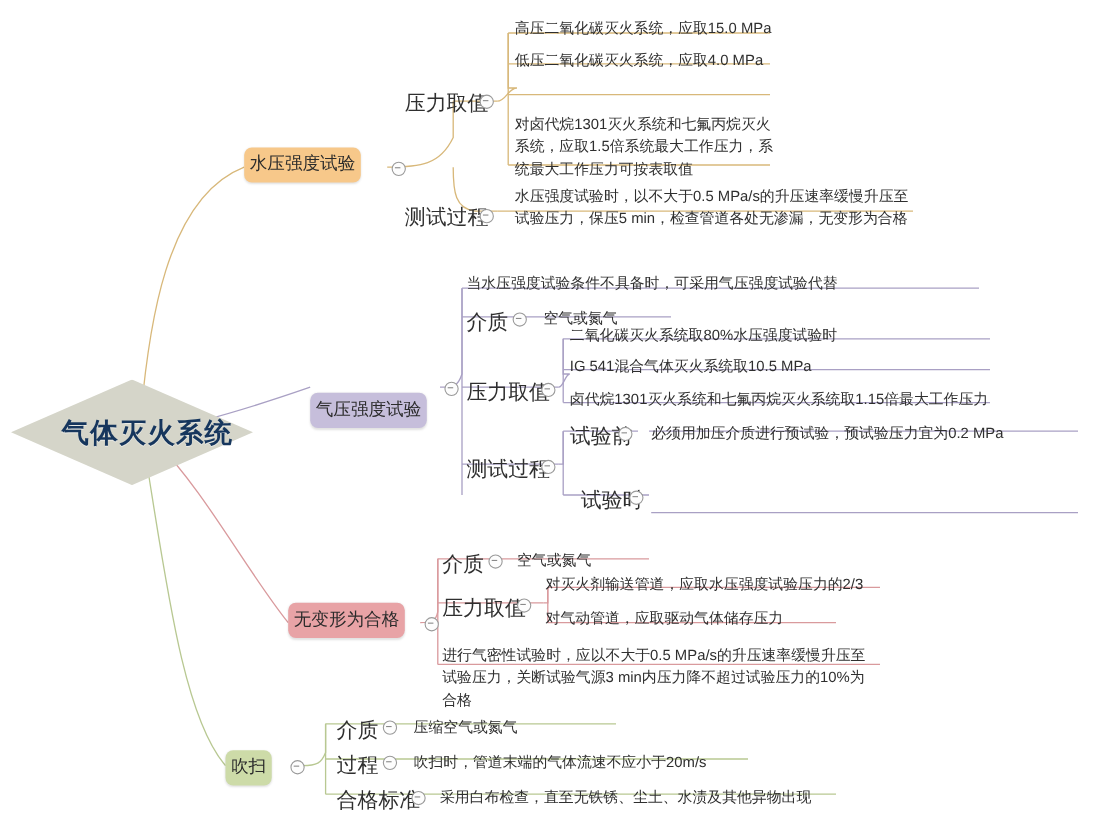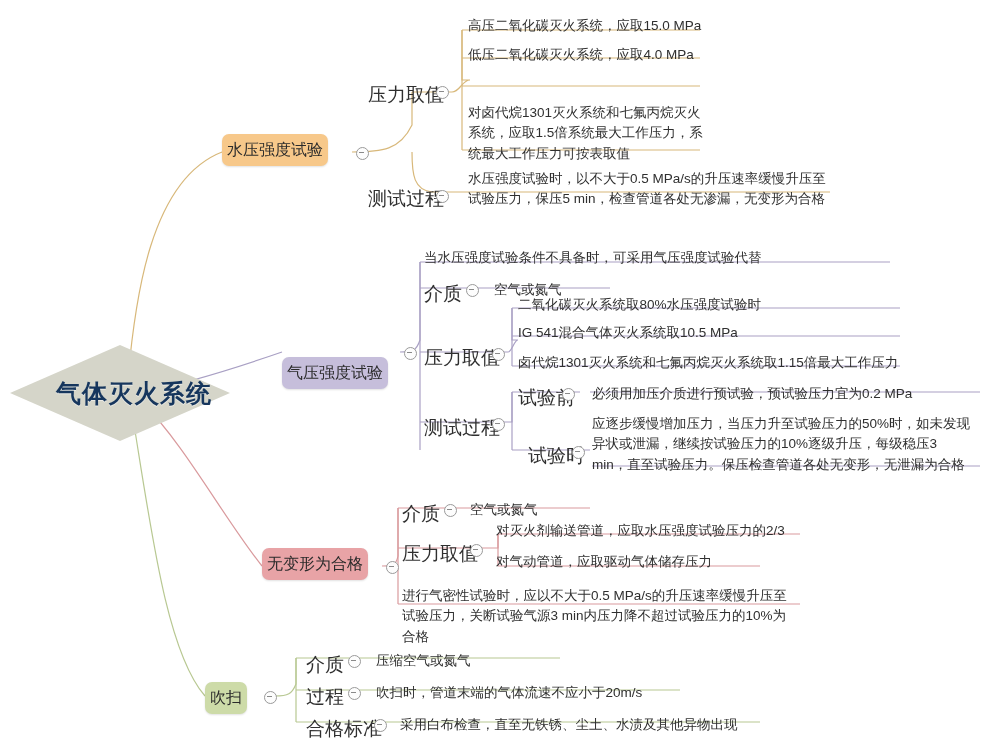--- a/index.html
+++ b/index.html
@@ -199,22 +199,20 @@
 
   <div class="lab" style="left:518px;top:384px;">
     <span>试验前</span></div>
   <div class="tog" style="left:562px;top:388px;"></div>
   <div class="leaf" style="left:592px;top:384px;">
     <span>必须用加压介质进行预试验，预试验压力宜为0.2 MPa</span></div>
 
   <div class="lab" style="left:528px;top:442px;">
     <span>试验时</span></div>
   <div class="tog" style="left:572px;top:446px;"></div>
-  <div class="leaf wrap" style="left:592px;top:414px;width:382px;">
-    <span>应逐步缓慢增加压力，当压力升至试验压力的50%时，如未发现异状或泄漏，继续按试验压力的10%逐级升压，每级稳压3 min，直至试验压力。保压检查管道各处无变形，无泄漏为合格</span></div>
 
   <div class="node1" style="left:262px;top:548px;background:#e8a3a6;">
     <span>无变形为合格</span>
   </div>
   <div class="tog" style="left:386px;top:561px;"></div>
 
   <div class="lab" style="left:402px;top:500px;">
     <span>介质</span></div>
   <div class="tog" style="left:444px;top:504px;"></div>
   <div class="leaf" style="left:470px;top:500px;">

